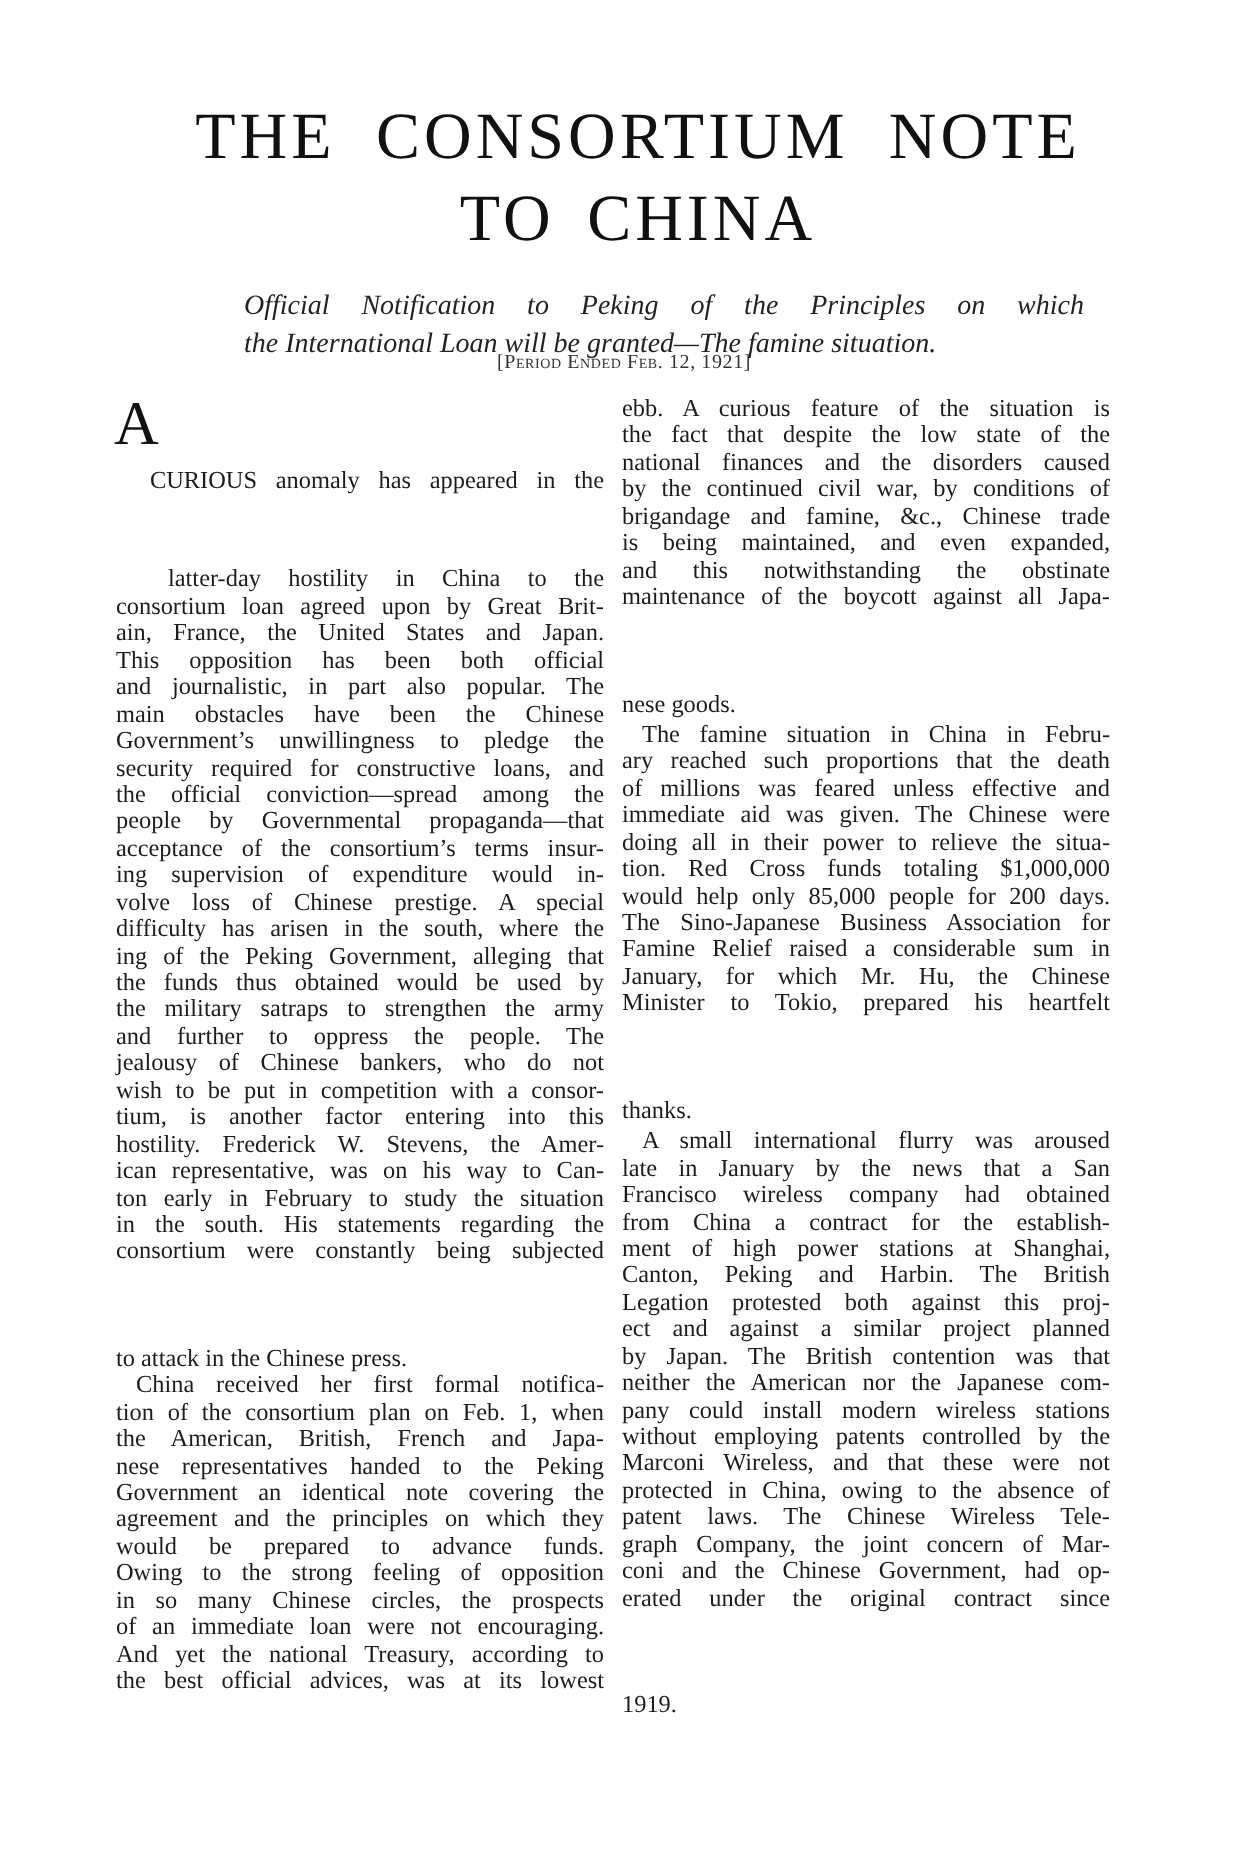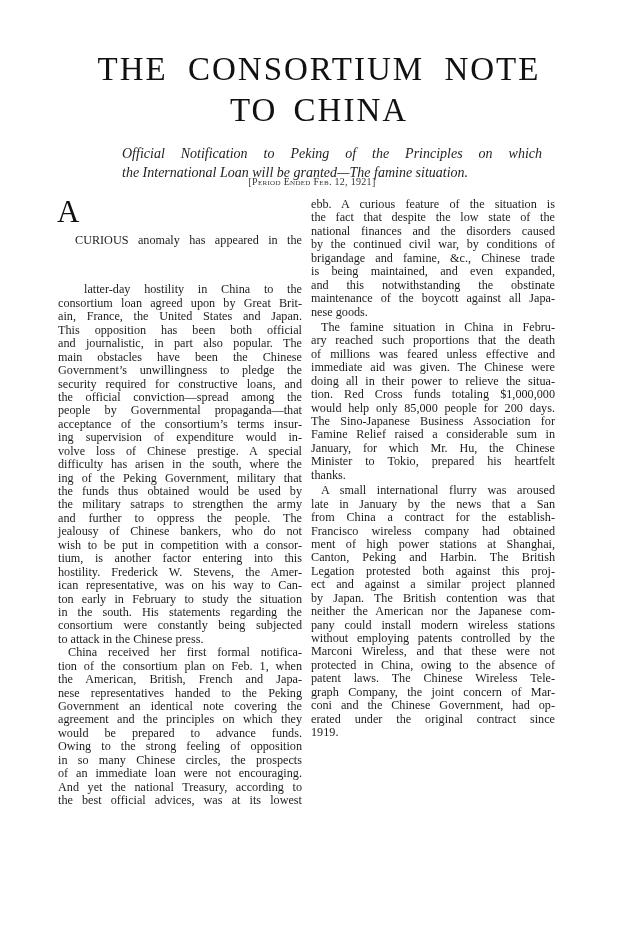--- a/index.html
+++ b/index.html
@@ -73,21 +73,21 @@
     }
     .col.left { left: 58px; }
     .col.right { left: 311px; }
     .col .ln {
       display: block;
       white-space: nowrap;
       text-align: justify;
       text-align-last: justify;
       height: 13.45px;
     }
-    .col .ln.last { text-align-last: left; }
+    .col .ln.last { text-align-last: left; margin-top: 40px; }
     .col .ln.indent { padding-left: 10px; }
     .col .ln.dropindent { padding-left: 17px; margin-top: 36px; }
     .col .gap { display: block; height: 2px; }
 
     .dropcap {
       position: absolute;
       left: 57px;
       top: 198px;
       font-family: "Liberation Serif", "DejaVu Serif", serif;
       font-size: 31px;
@@ -121,21 +121,21 @@
     <span class="ln">and journalistic, in part also popular. The</span>
     <span class="ln">main obstacles have been the Chinese</span>
     <span class="ln">Government’s unwillingness to pledge the</span>
     <span class="ln">security required for constructive loans, and</span>
     <span class="ln">the official conviction—spread among the</span>
     <span class="ln">people by Governmental propaganda—that</span>
     <span class="ln">acceptance of the consortium’s terms insur-</span>
     <span class="ln">ing supervision of expenditure would in-</span>
     <span class="ln">volve loss of Chinese prestige. A special</span>
     <span class="ln">difficulty has arisen in the south, where the</span>
-    <span class="ln">ing of the Peking Government, military that</span>
+    <span class="ln">ing of the Peking Government, alleging that</span>
     <span class="ln">the funds thus obtained would be used by</span>
     <span class="ln">the military satraps to strengthen the army</span>
     <span class="ln">and further to oppress the people. The</span>
     <span class="ln">jealousy of Chinese bankers, who do not</span>
     <span class="ln">wish to be put in competition with a consor-</span>
     <span class="ln">tium, is another factor entering into this</span>
     <span class="ln">hostility. Frederick W. Stevens, the Amer-</span>
     <span class="ln">ican representative, was on his way to Can-</span>
     <span class="ln">ton early in February to study the situation</span>
     <span class="ln">in the south. His statements regarding the</span>
@@ -174,22 +174,22 @@
     <span class="ln">tion. Red Cross funds totaling $1,000,000</span>
     <span class="ln">would help only 85,000 people for 200 days.</span>
     <span class="ln">The Sino-Japanese Business Association for</span>
     <span class="ln">Famine Relief raised a considerable sum in</span>
     <span class="ln">January, for which Mr. Hu, the Chinese</span>
     <span class="ln">Minister to Tokio, prepared his heartfelt</span>
     <span class="ln last">thanks.</span>
     <span class="gap"></span>
     <span class="ln indent">A small international flurry was aroused</span>
     <span class="ln">late in January by the news that a San</span>
+    <span class="ln">Francisco wireless company had obtained</span>
     <span class="ln">from China a contract for the establish-</span>
-    <span class="ln">Francisco wireless company had obtained</span>
     <span class="ln">ment of high power stations at Shanghai,</span>
     <span class="ln">Canton, Peking and Harbin. The British</span>
     <span class="ln">Legation protested both against this proj-</span>
     <span class="ln">ect and against a similar project planned</span>
     <span class="ln">by Japan. The British contention was that</span>
     <span class="ln">neither the American nor the Japanese com-</span>
     <span class="ln">pany could install modern wireless stations</span>
     <span class="ln">without employing patents controlled by the</span>
     <span class="ln">Marconi Wireless, and that these were not</span>
     <span class="ln">protected in China, owing to the absence of</span>

